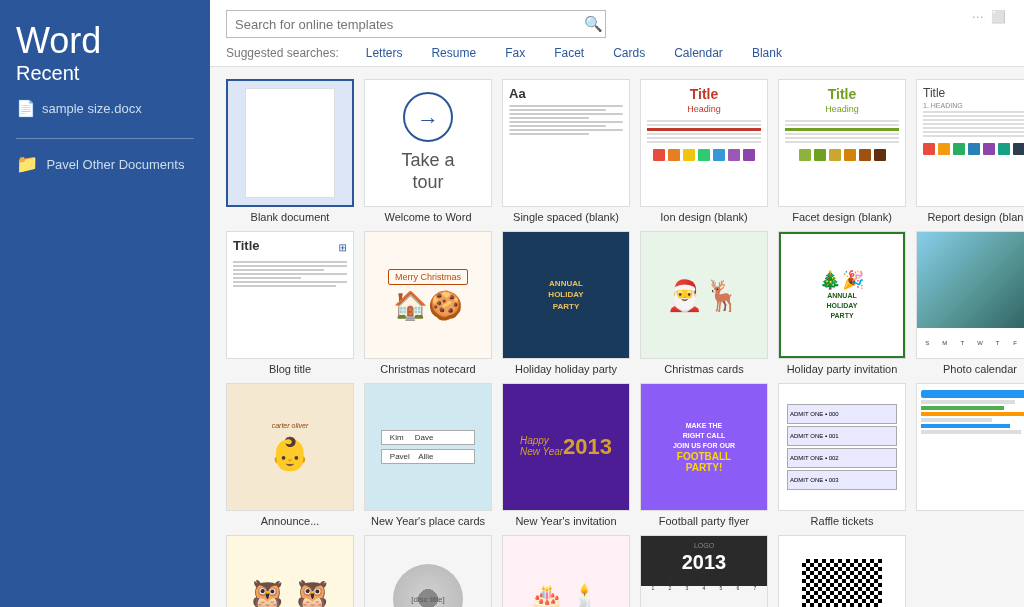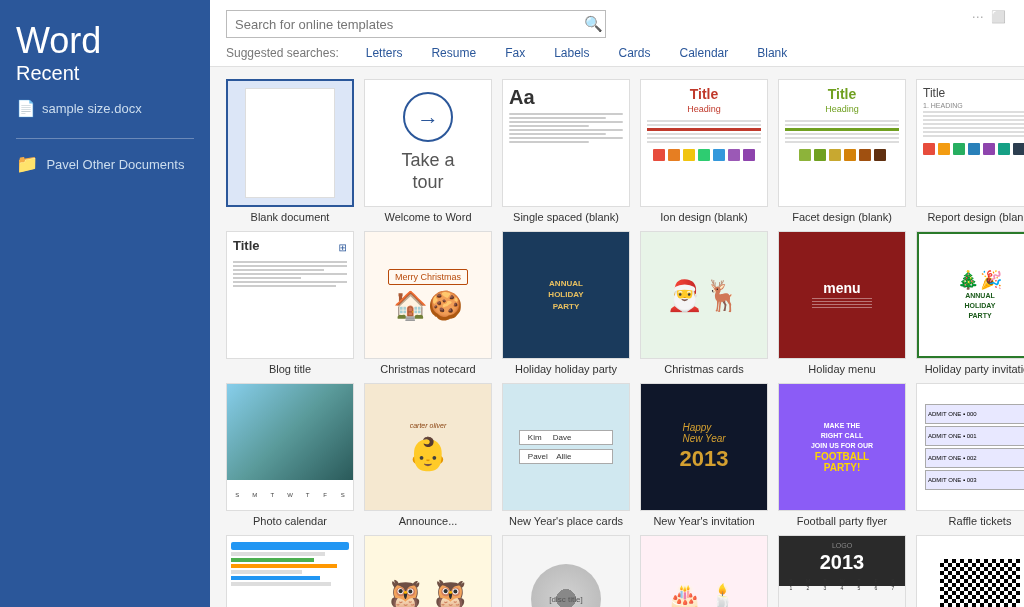--- a/index.html
+++ b/index.html
@@ -206,21 +206,21 @@
       line-height: 1.2;
       text-align: center;
     }
 
     
     .single-spaced {
       padding: 6px;
       width: 100%;
       height: 100%;
     }
-    .ss-aa { font-size: 20px; font-weight: bold; color: #333; margin-bottom: 4px; }
+    .ss-aa { font-size: 13px; font-weight: bold; color: #333; margin-bottom: 4px; }
     .ss-line { height: 2px; background: #ccc; margin: 2px 0; border-radius: 1px; }
     .ss-line.short { width: 70%; }
     .ss-line.med { width: 85%; }
     .ss-line.full { width: 100%; }
 
     
     .ion-design {
       padding: 6px;
       width: 100%;
       height: 100%;
@@ -366,25 +366,25 @@
       flex-direction: column;
       align-items: center;
       justify-content: center;
       gap: 4px;
       padding: 4px;
     }
     .place-card { background: #fff; border: 1px solid #aaa; padding: 2px 8px; font-size: 8px; color: #333; width: 80%; text-align: left; }
 
     
     .ny-inv {
-      background: #0f172a;
-      width: 100%;
-      height: 100%;
-      display: flex;
-      flex-direction: column;
+      background: #4c1d95;
+      width: 100%;
+      height: 100%;
+      display: flex;
+      flex-direction: row;
       align-items: center;
       justify-content: center;
     }
     .ny-inv-text { font-size: 10px; color: #d4a030; font-style: italic; margin-bottom: 2px; }
     .ny-inv-year { font-size: 22px; color: #d4a030; font-weight: bold; }
 
     
     .football-thumb {
       background: #8b5cf6;
       width: 100%;
@@ -504,21 +504,21 @@
     <div id="search-row">
       <input id="search-input" type="text" placeholder="Search for online templates" style="">
       <button id="search-btn">🔍</button>
       <span class="dots-icon">⋯ ⬜</span>
     </div>
     <div id="suggested-row">
       <span class="suggested-label">Suggested searches:</span>
       <a class="suggestion">Letters</a>
       <a class="suggestion">Resume</a>
       <a class="suggestion">Fax</a>
-      <a class="suggestion">Labels</a>
+      <a class="suggestion">Facet</a>
       <a class="suggestion">Cards</a>
       <a class="suggestion">Calendar</a>
       <a class="suggestion">Blank</a>
     </div>
   </div>
 
   <div id="templates-area">
     <div class="template-grid">
 
       <div class="template-card">
@@ -680,34 +680,20 @@
 
       <div class="template-card">
         <div class="template-thumb">
           <div class="xmas-cards">
             <div class="xmas-cards-inner">🎅🦌</div>
           </div>
         </div>
         <div class="template-label">Christmas cards</div>
       </div>
 
-      <div class="template-card">
-        <div class="template-thumb">
-          <div class="holiday-menu">
-            <div class="holiday-menu-text">menu</div>
-            <div class="holiday-menu-lines">
-              <div></div>
-                <div></div>
-                <div></div>
-                <div></div>
-            </div>
-          </div>
-        </div>
-        <div class="template-label">Holiday menu</div>
-      </div>
 
       <div class="template-card">
         <div class="template-thumb">
           <div class="holiday-inv">
             <div style="font-size:18px;">🎄🎉</div>
             <div class="holiday-inv-text">ANNUAL<br>HOLIDAY<br>PARTY</div>
           </div>
         </div>
         <div class="template-label">Holiday party invitation</div>
       </div>

